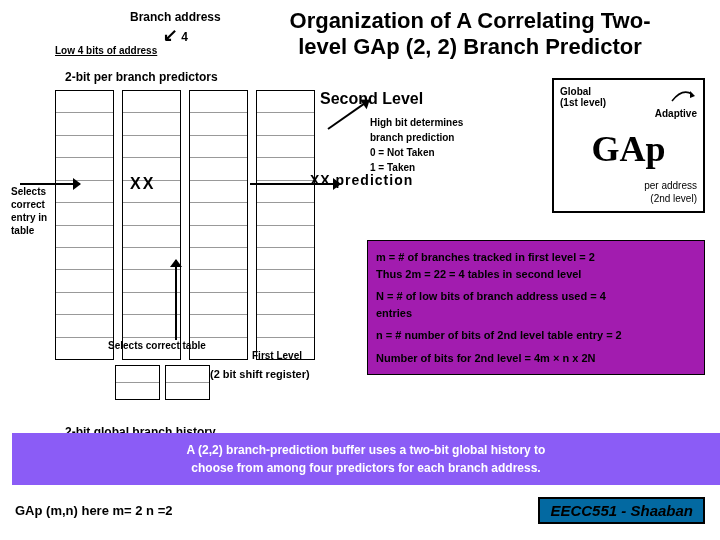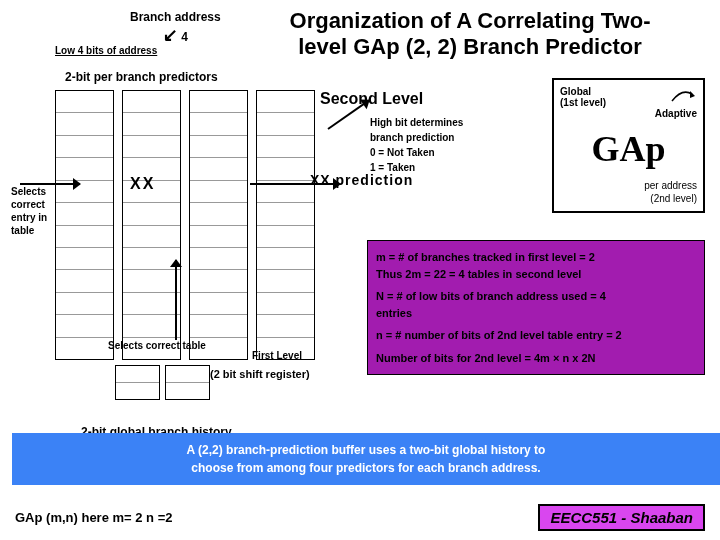--- a/index.html
+++ b/index.html
@@ -285,47 +285,47 @@
       left: -5px;
       border-left: 6px solid transparent;
       border-right: 6px solid transparent;
       border-bottom: 8px solid #000;
     }
 
     
     .global-history {
       position: absolute;
       top: 425px;
-      left: 81px;
+      left: 65px;
       font-size: 12px;
       font-weight: bold;
       text-align: right;
     }
 
     
     .bottom-bar {
       position: absolute;
       bottom: 55px;
       left: 12px;
       right: 0;
-      background: #3b82f6;
+      background: #8b5cf6;
       padding: 8px 2px;
     }
     .bottom-bar-text {
       color: #fff;
       font-size: 12px;
       font-weight: bold;
       text-align: center;
       line-height: 1.5;
     }
 
     
     .footer {
       position: absolute;
-      bottom: 9px;
+      bottom: 16px;
       left: 0;
       right: 0;
       display: flex;
       justify-content: space-between;
       align-items: center;
       padding: 0 15px;
     }
   </style>
 </head>
 <body>
@@ -515,16 +515,16 @@
 
   <div class="bottom-bar">
     <div class="bottom-bar-text">
       <span>A (2,2) branch-prediction buffer uses a two-bit global history to</span><br>
       <span>choose from among four predictors for each branch address.</span>
     </div>
   </div>
 
   <div class="footer">
     <div style="font-size:13px; font-weight:bold;">GAp (m,n)   here  m= 2   n =2</div>
-    <div style="background:#d946ef; border:2px solid #000; padding:3px 10px; font-size:15px; font-weight:bold; font-style:italic;">EECC551 - Shaaban</div>
+    <div style="background:#0369a1; border:2px solid #000; padding:3px 10px; font-size:15px; font-weight:bold; font-style:italic;">EECC551 - Shaaban</div>
   </div>
 
 </div>
 
 </body></html>

